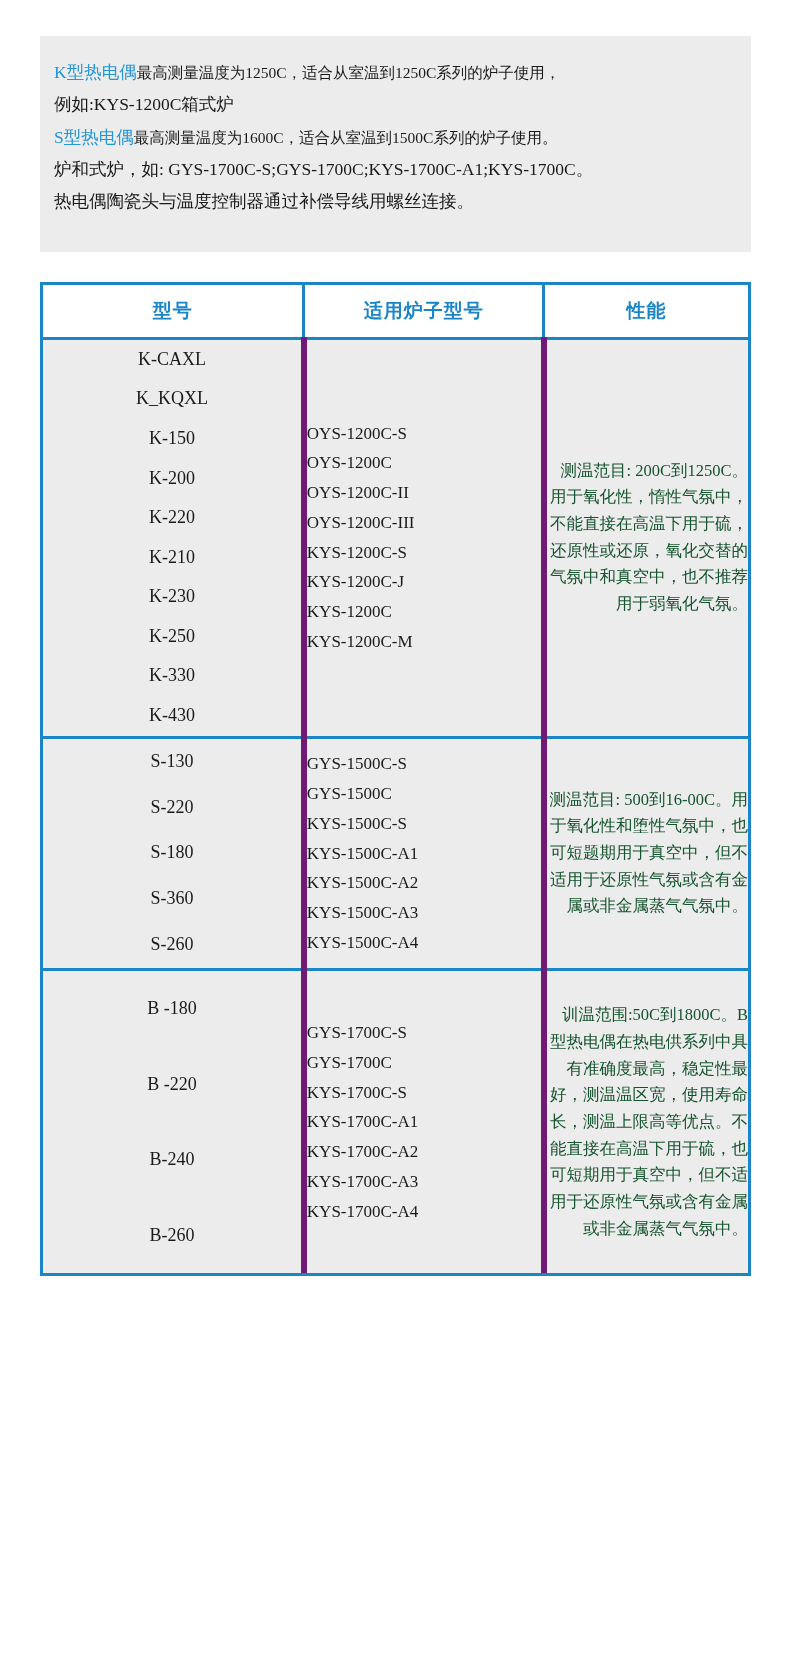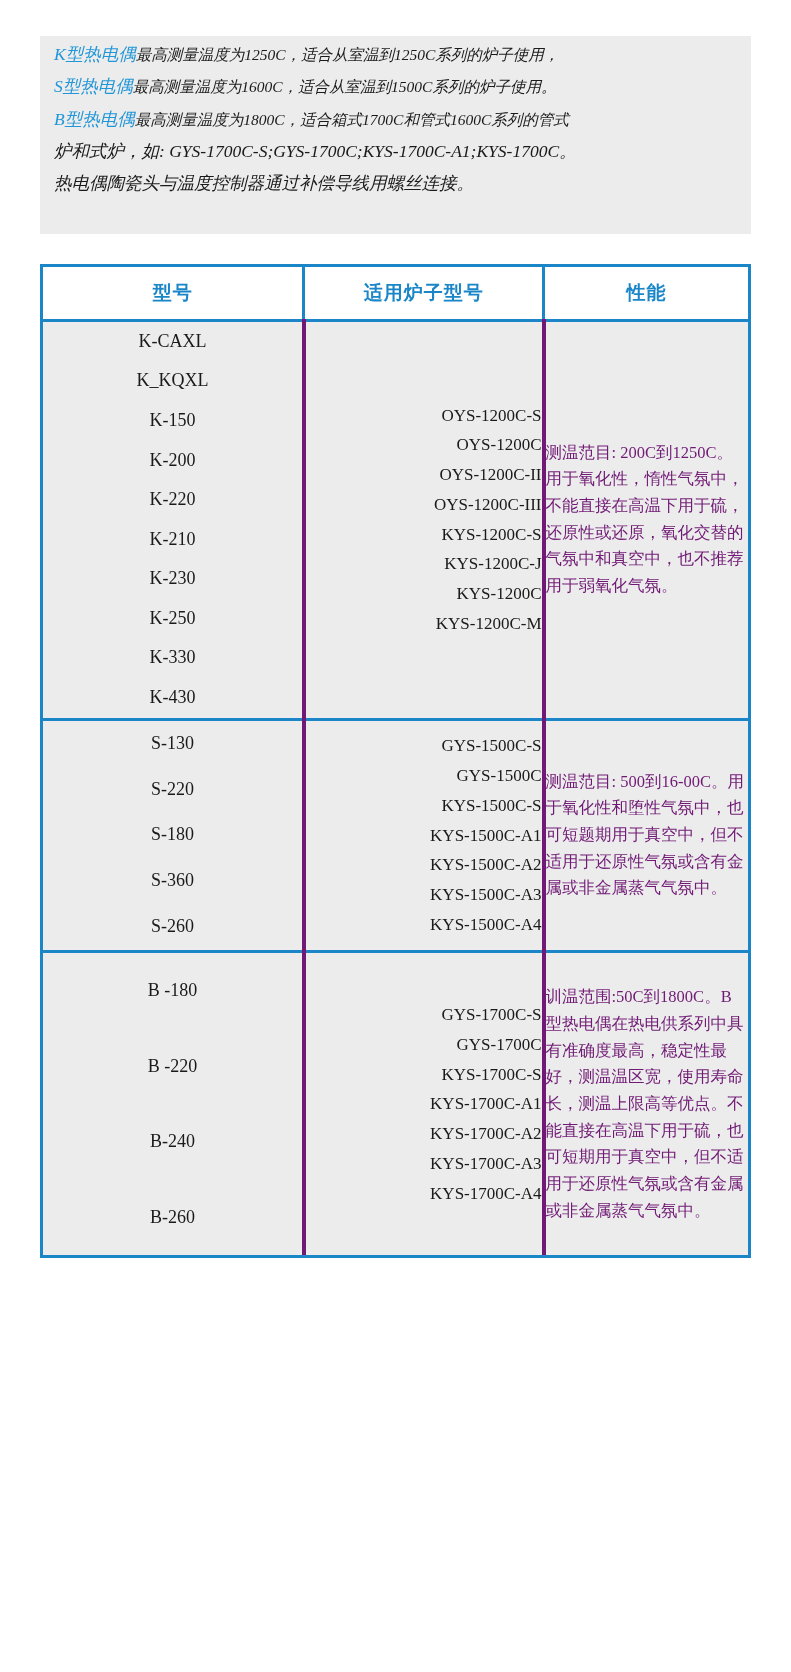--- a/index.html
+++ b/index.html
@@ -53,24 +53,23 @@
     font-size: 30px;
     color: #4d4d4d;
     letter-spacing: 1px;
     margin-top: 10px;
   }
 
   
   .intro {
     margin: 36px 40px 0 40px;
     background: #ececec;
-    padding: 4px 14px 20px 14px;
+    padding: 22px 14px 20px 14px;
     box-sizing: border-box;
     width: 711px;
-    font-style: italic;
   }
   .intro p {
     margin: 0 0 4px 0;
     font-size: 17.5px;
     line-height: 1.62;
     color: #1a1a1a;
     font-family: "Liberation Serif", serif;
   }
   .intro p:last-child { margin-bottom: 16px; }
   .hl { color: #2196d8; }
@@ -102,65 +101,65 @@
     padding: 13px 4px;
     border-right: 3px solid #1a86c8;
     border-bottom: 3px solid #1a86c8;
     text-align: center;
     letter-spacing: 1px;
   }
   table.spec thead th:last-child { border-right: none; }
 
   table.spec td {
     vertical-align: middle;
-    border-right: 4px solid #701a75;
+    border-right: 6px solid #701a75;
     border-bottom: 3px solid #1a86c8;
     padding: 0;
   }
   table.spec td:last-child { border-right: none; }
   table.spec tr:last-child td { border-bottom: none; }
 
   .cell-models {
     background: #ececec;
     text-align: center;
     font-size: 18px;
     line-height: 2.05;
     padding: 16px 4px;
     color: #1a1a1a;
   }
   .cell-furnace {
     background: #ececec;
-    text-align: right;
+    text-align: left;
     font-size: 17px;
     line-height: 1.75;
     padding: 16px 4px;
     color: #1a1a1a;
   }
   .cell-perf {
     background: #ececec;
     font-size: 16.5px;
     line-height: 1.62;
     padding: 14px 10px 14px 12px;
-    color: #701a75;
-    text-align: left;
+    color: #14532d;
+    text-align: right;
   }
   .rowspace-k .cell-models { line-height: 2.2; }
   .rowspace-s .cell-models { line-height: 2.55; }
   .rowspace-b .cell-models { line-height: 4.2; }
 </style>
 </head>
 <body>
 
 <div class="page">
 
 
   <div class="intro">
     <p><span class="hl">K型热电偶</span><span class="small">最高测量温度为1250C，适合从室温到1250C系列的炉子使用，</span></p>
+    <p>例如:KYS-1200C箱式炉</p>
     <p><span class="hl">S型热电偶</span><span class="small">最高测量温度为1600C，适合从室温到1500C系列的炉子使用。</span></p>
-    <p><span class="hl">B型热电偶</span><span class="small">最高测量温度为1800C，适合箱式1700C和管式1600C系列的管式</span></p>
     <p>炉和式炉，如: GYS-1700C-S;GYS-1700C;KYS-1700C-A1;KYS-1700C。</p>
     <p>热电偶陶瓷头与温度控制器通过补偿导线用螺丝连接。</p>
   </div>
 
   <div class="table-wrap">
     <table class="spec">
       <colgroup>
           <col class="c1">
           <col class="c2">
           <col class="c3">

